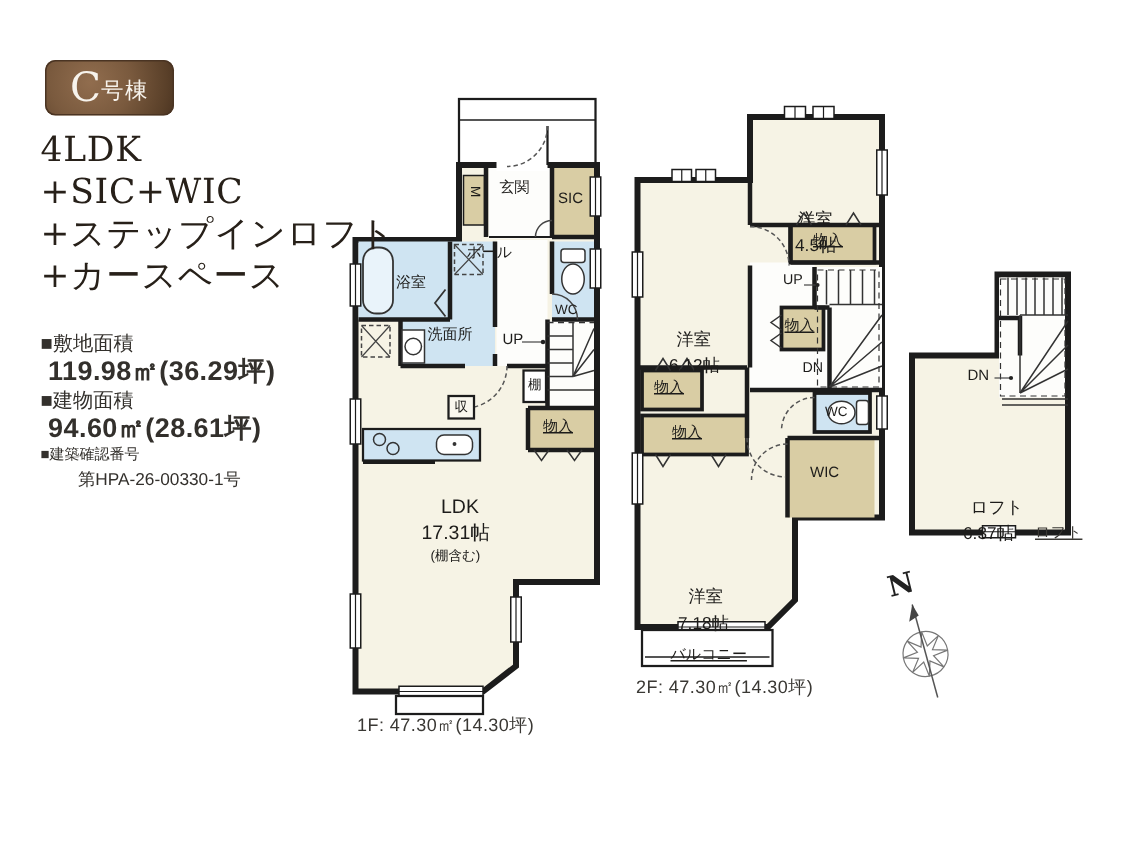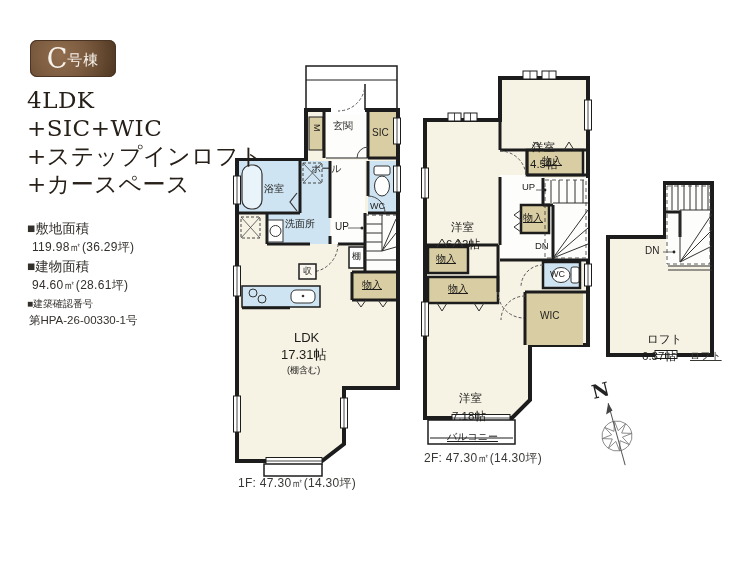--- a/index.html
+++ b/index.html
@@ -11,21 +11,21 @@
   .badge{position:absolute;left:30px;top:40px;width:86px;height:37px;border-radius:7px;
          background:radial-gradient(circle at 35% 40%, #916d4e 0%, #7a5a3e 45%, #5a4029 85%, #4b3421 100%);
          box-shadow:inset 0 0 0 1px #4a3423;display:flex;align-items:center;justify-content:center;
          color:#f7f3ec;font-family:"DejaVu Serif","Liberation Serif",serif;}
   .badge-c{font-size:27px;line-height:1;}
   .badge-rest{font-size:15px;padding-top:4px;letter-spacing:1px;}
   .title{position:absolute;left:27px;top:86px;color:#272019;
          font-family:"DejaVu Serif","Liberation Serif",serif;font-size:23px;line-height:28px;letter-spacing:.5px;}
   .specs{position:absolute;left:27px;top:219px;color:#33302c;}
   .spec-label{font-size:13.5px;line-height:19px;}
-  .spec-value{font-size:12px;line-height:19px;padding-left:5px;letter-spacing:.3px;}
+  .spec-value{font-size:18px;line-height:19px;padding-left:5px;letter-spacing:.3px;font-weight:bold;}
   .spec-label-sm{font-size:10px;line-height:17px;}
   .spec-value-sm{font-size:11.5px;line-height:16px;padding-left:2px;text-align:center;}
 
   
   .lbl{position:absolute;color:#1d1c1a;white-space:nowrap;line-height:1;}
   .fs9{font-size:9px;}  .fs95{font-size:9.5px;} .fs10{font-size:10px;} .fs105{font-size:10px;text-decoration:underline;}
   .fs11{font-size:10px;} .fs115{font-size:11.5px;margin-top:45px;} .fs12{font-size:12px;} .fs13{font-size:13px;}
   .caption{color:#3a3834;letter-spacing:.3px;}
   .vertical{writing-mode:vertical-rl;}
   .north{font-family:"DejaVu Serif","Liberation Serif",serif;font-weight:bold;font-size:19px;

